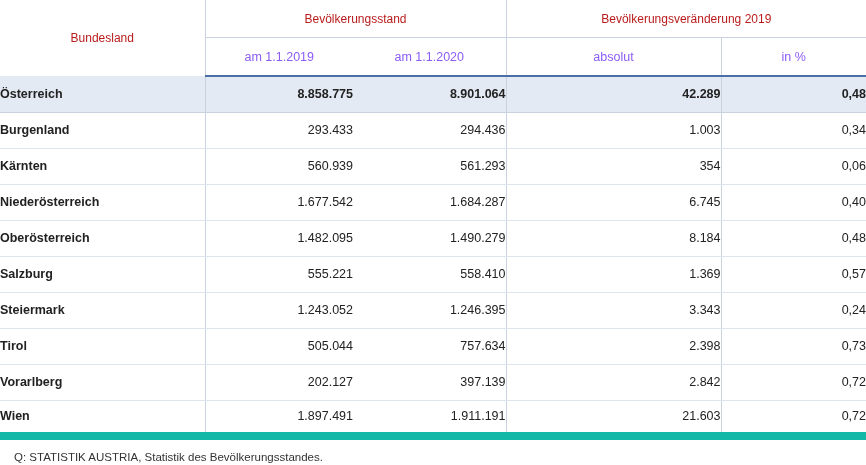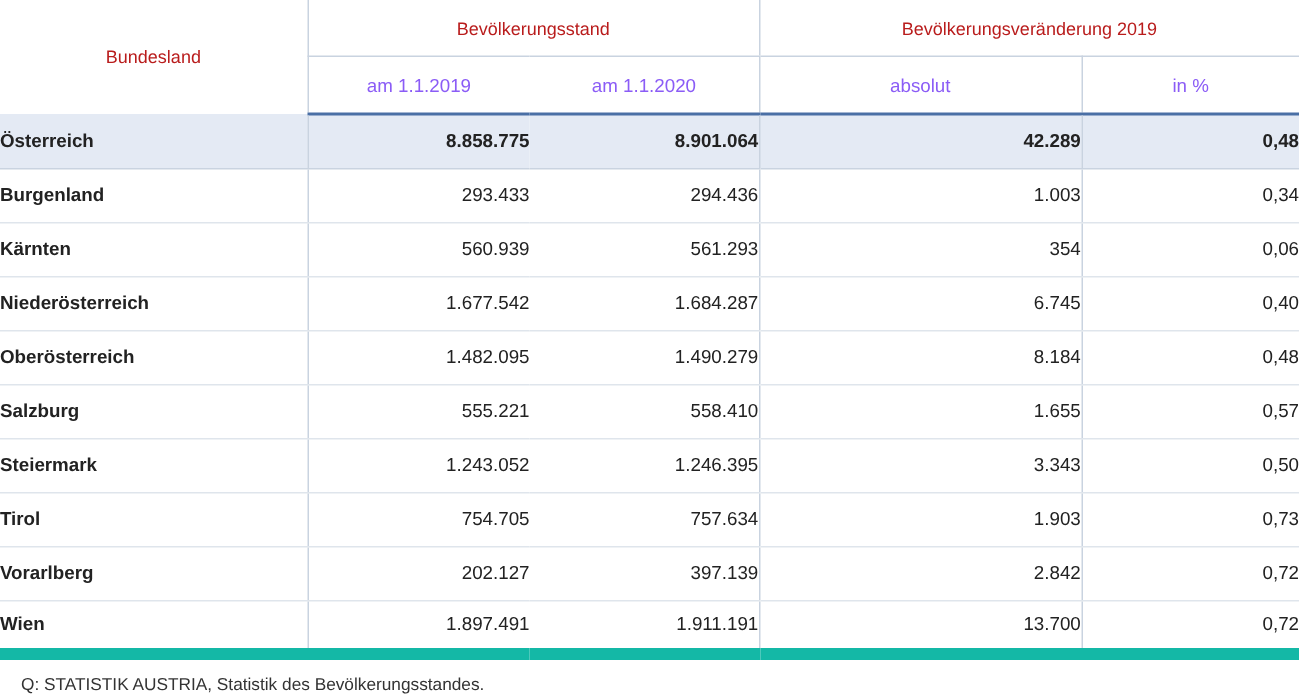--- a/index.html
+++ b/index.html
@@ -151,48 +151,48 @@
         <td class="name">Oberösterreich</td>
         <td class="num vline">1.482.095</td>
         <td class="num">1.490.279</td>
         <td class="num vline">8.184</td>
         <td class="num vline">0,48</td>
       </tr>
       <tr>
         <td class="name">Salzburg</td>
         <td class="num vline">555.221</td>
         <td class="num">558.410</td>
-        <td class="num vline">1.655</td>
+        <td class="num vline">1.369</td>
         <td class="num vline">0,57</td>
       </tr>
       <tr>
         <td class="name">Steiermark</td>
         <td class="num vline">1.243.052</td>
         <td class="num">1.246.395</td>
         <td class="num vline">3.343</td>
-        <td class="num vline">0,50</td>
+        <td class="num vline">0,24</td>
       </tr>
       <tr>
         <td class="name">Tirol</td>
-        <td class="num vline">754.705</td>
+        <td class="num vline">505.044</td>
         <td class="num">757.634</td>
-        <td class="num vline">1.903</td>
+        <td class="num vline">2.398</td>
         <td class="num vline">0,73</td>
       </tr>
       <tr>
         <td class="name">Vorarlberg</td>
         <td class="num vline">202.127</td>
         <td class="num">397.139</td>
         <td class="num vline">2.842</td>
         <td class="num vline">0,72</td>
       </tr>
       <tr>
         <td class="name">Wien</td>
         <td class="num vline">1.897.491</td>
         <td class="num">1.911.191</td>
-        <td class="num vline">13.700</td>
+        <td class="num vline">21.603</td>
         <td class="num vline">0,72</td>
       </tr>
     </tbody>
   </table>
 
   <div class="source">Q: STATISTIK AUSTRIA, Statistik des Bevölkerungsstandes.</div>
 </div>
 
 </body></html>

